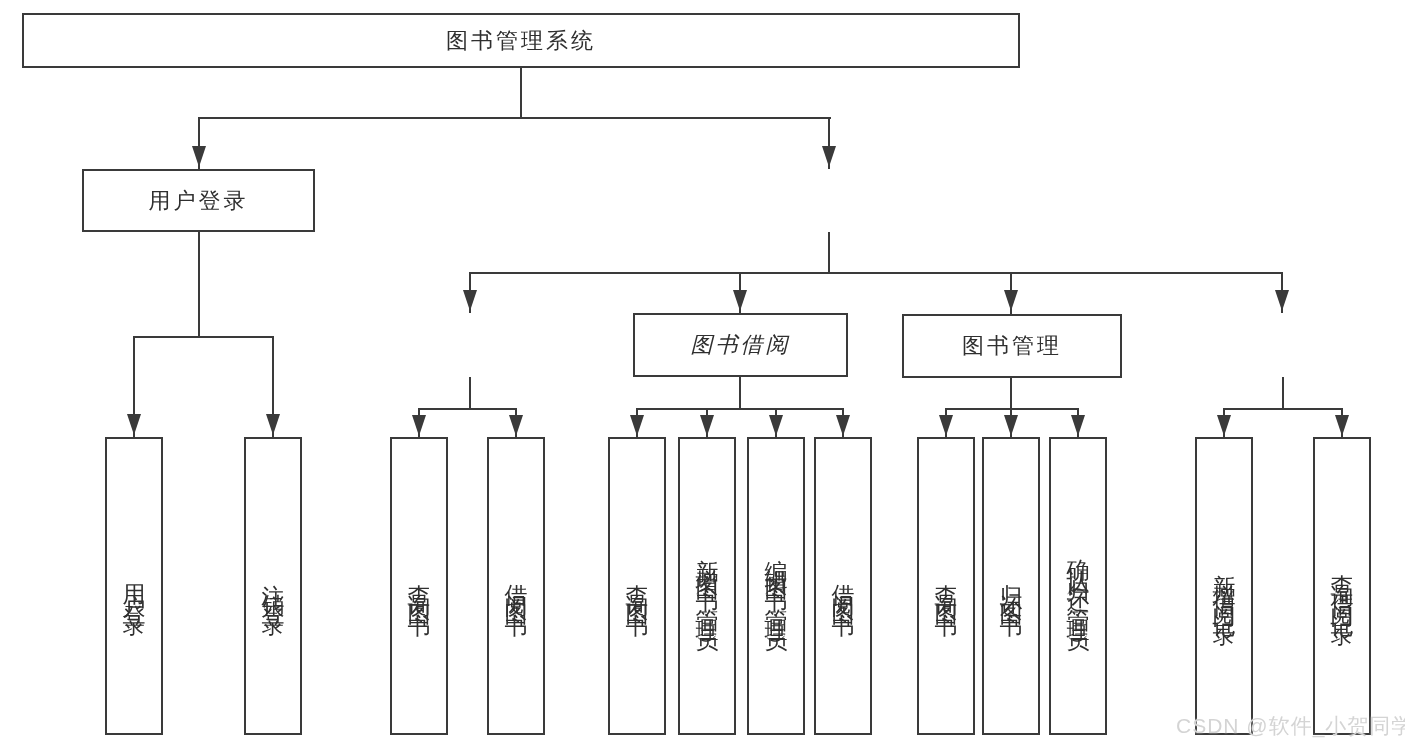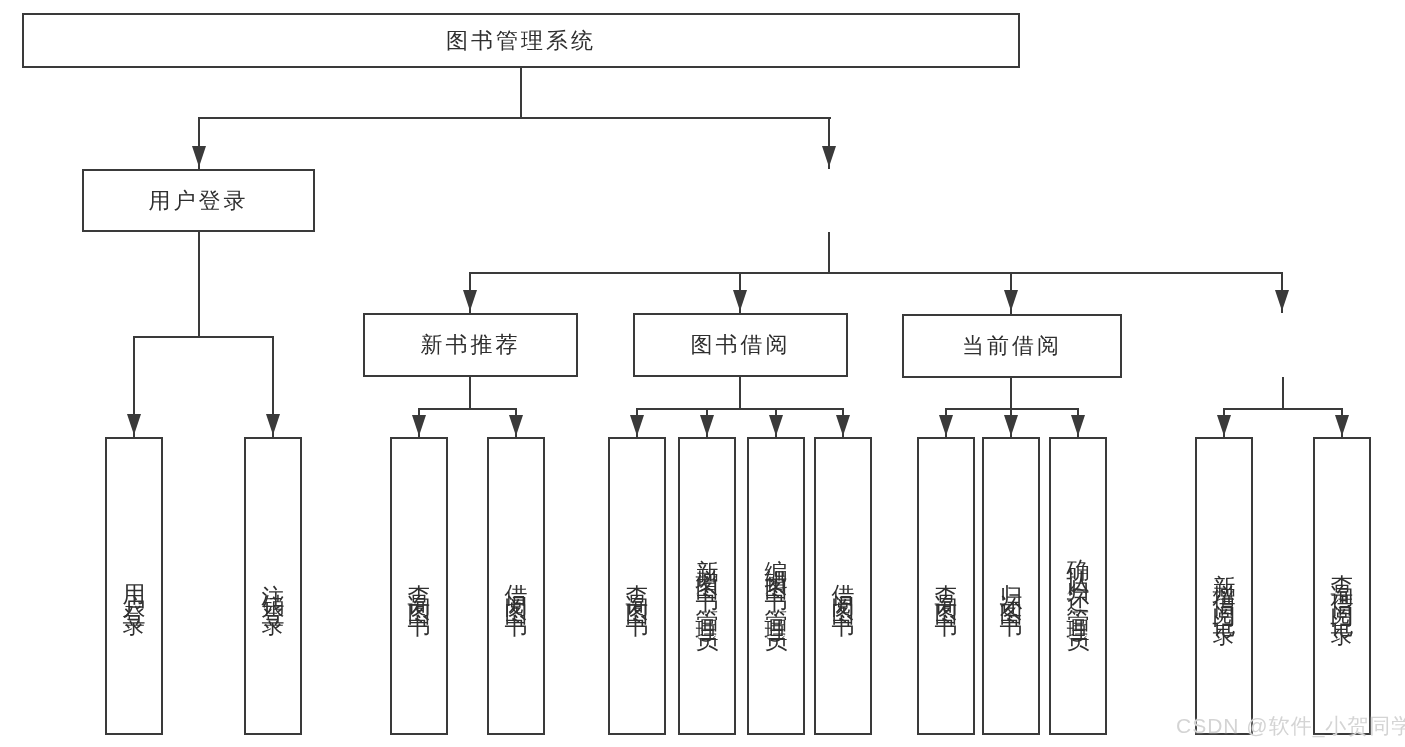--- a/index.html
+++ b/index.html
@@ -90,28 +90,25 @@
   <div class="hl" style="left:469px;top:272px;width:814px;"></div>
   <div class="vl" style="left:469px;top:272px;height:41px;"></div>
   <div class="ar" style="left:463px;top:290px;"></div>
   <div class="vl" style="left:739px;top:272px;height:41px;"></div>
   <div class="ar" style="left:733px;top:290px;"></div>
   <div class="vl" style="left:1010px;top:272px;height:42px;"></div>
   <div class="ar" style="left:1004px;top:290px;"></div>
   <div class="vl" style="left:1281px;top:272px;height:41px;"></div>
   <div class="ar" style="left:1275px;top:290px;"></div>
 
-  <div class="box" style="left:363px;top:313px;width:215px;height:64px;">
-    <span>新书推荐</span>
-  </div>
-  <div class="box" style="left:633px;top:313px;width:215px;height:64px;">
+  <div class="box" style="left:633px;top:313px;width:215px;height:64px;font-style:italic;">
     <span>图书借阅</span>
   </div>
   <div class="box" style="left:902px;top:314px;width:220px;height:64px;">
-    <span>当前借阅</span>
+    <span>图书管理</span>
   </div>
 
   <div class="vl" style="left:469px;top:377px;height:33px;"></div>
   <div class="vl" style="left:739px;top:377px;height:33px;"></div>
   <div class="vl" style="left:1010px;top:378px;height:32px;"></div>
   <div class="vl" style="left:1282px;top:377px;height:33px;"></div>
 
   <div class="hl" style="left:418px;top:408px;width:99px;"></div>
   <div class="vl" style="left:418px;top:408px;height:30px;"></div>
   <div class="ar" style="left:412px;top:415px;"></div>

